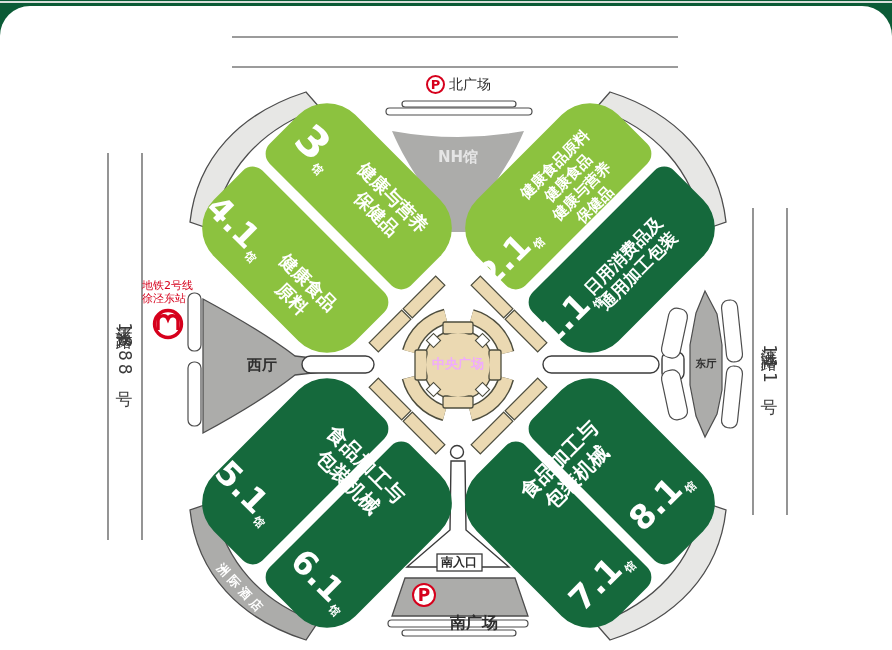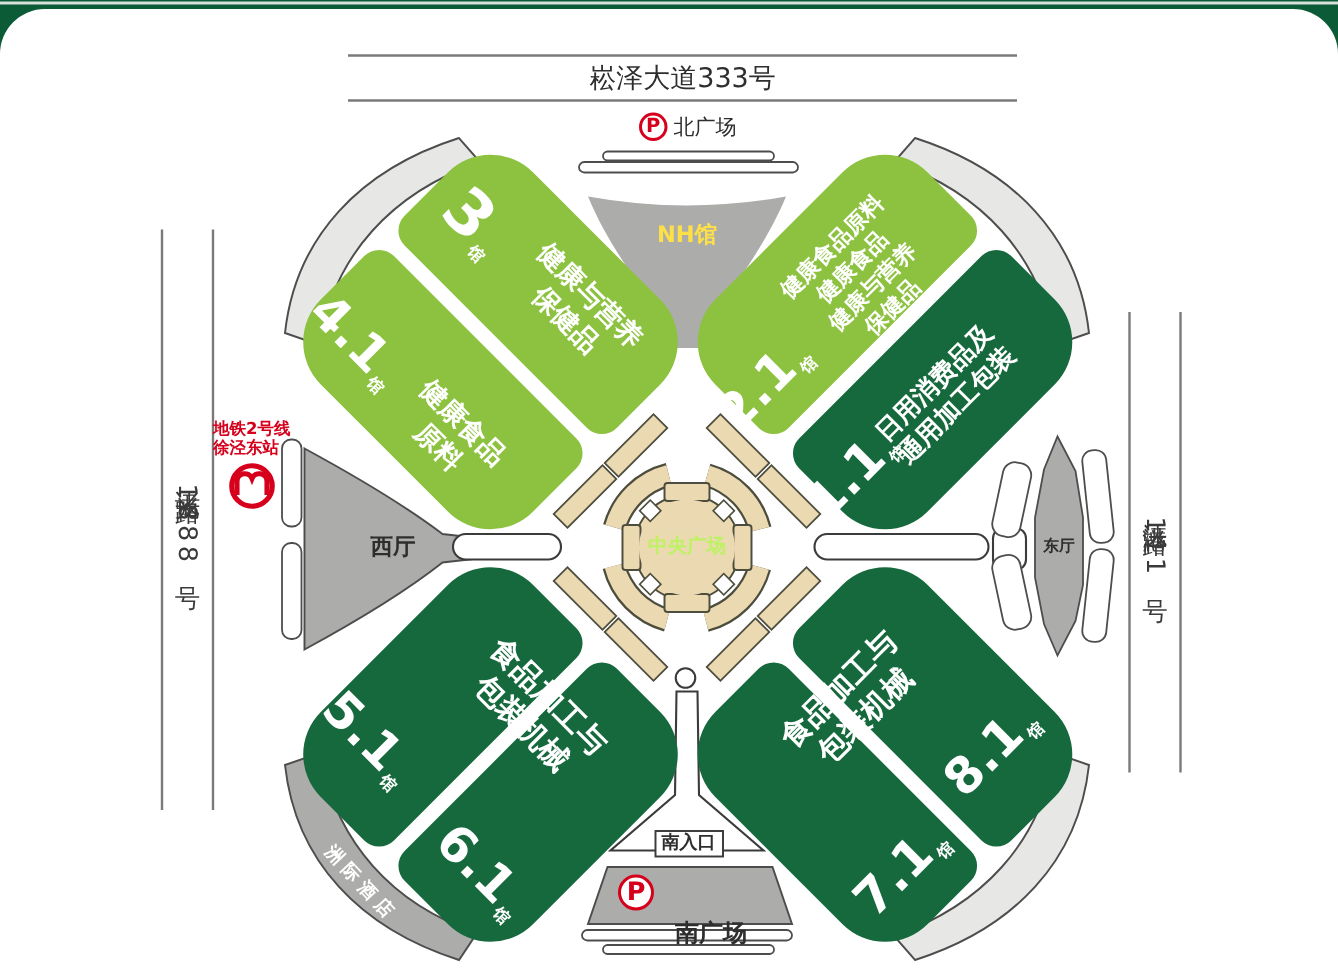--- a/index.html
+++ b/index.html
@@ -21,29 +21,29 @@
   .guan{font-size:11px;display:inline-block;transform:translateY(5px);margin-left:2px;font-weight:bold;}
   .hall-lines{position:absolute;color:#fff;font-weight:bold;text-align:center;white-space:nowrap;transform:translate(-50%,-50%);}
   .hall-lines.r90{transform:translate(-50%,-50%) rotate(-90deg);}
   .t18{font-size:18px;line-height:23px;}
   .t15{font-size:15px;line-height:19px;}
   .t17{font-size:17px;line-height:21px;}
   .t20{font-size:20px;line-height:25px;}
 
   
   .maplabel{position:absolute;transform:translate(-50%,-50%);white-space:nowrap;color:#2e2e2e;}
-  .white{color:#fde047;}
+  .white{color:#e5e5e5;}
   .vroad{position:absolute;writing-mode:vertical-rl;transform:translate(-50%,-50%);font-size:17px;color:#3a3a3a;letter-spacing:3px;}
   .hotel-label{position:absolute;left:225px;top:560px;transform:rotate(47deg);transform-origin:left top;color:#fff;font-size:12px;font-weight:bold;letter-spacing:4px;white-space:nowrap;}
 
   .p-badge{position:absolute;box-sizing:border-box;border:2.5px solid #D6001C;border-radius:50%;background:#fff;color:#D6001C;font-weight:bold;display:flex;align-items:center;justify-content:center;line-height:1;}
   #p-north{left:426px;top:75px;width:19px;height:19px;font-size:13px;}
   #p-south{left:412px;top:583px;width:24px;height:24px;font-size:17px;}
 
-  #metro-text{position:absolute;left:142px;top:279px;color:#D6001C;font-size:11px;font-weight:bold;line-height:13px;}
+  #metro-text{position:absolute;left:142px;top:279px;color:#D6001C;font-size:11px;font-weight:normal;line-height:13px;}
   #metro-logo{position:absolute;left:150px;top:306px;}
 </style>
 </head>
 <body>
 
 <div id="canvas">
   <div id="topline"></div>
   <div id="card"></div>
 
   <svg class="layer" width="892" height="650" viewBox="0 0 892 650">
@@ -178,29 +178,28 @@
     <div class="hall dg" style="left:0;top:0;width:200px;height:95px;border-radius:40px 40px 14px 14px;"></div>
     <div class="hall dg" style="left:0;top:105px;width:200px;height:95px;border-radius:14px 14px 40px 40px;"></div>
     <div class="hall-num n34 r90" style="left:147px;top:48px;"><span>8.1</span><span class="guan">馆</span></div>
     <div class="hall-num n34 r90" style="left:161px;top:147px;"><span>7.1</span><span class="guan">馆</span></div>
     <div class="hall-lines t20 r90" style="left:60px;top:91px;">
       <div>食品加工与</div>
         <div>包装机械</div>
     </div>
   </div>
 
-  <div class="maplabel" style="left:455px;top:52px;font-size:18px;">崧泽大道333号</div>
   <div class="vroad" style="left:125px;top:347px;">诸光路1888号</div>
   <div class="vroad" style="left:770px;top:362px;">涞港路111号</div>
 
   <div class="maplabel" style="left:470px;top:85px;font-size:14px;font-weight:normal;">北广场</div>
   <div class="maplabel white" style="left:458px;top:157px;font-size:15px;font-weight:bold;">NH馆</div>
   <div class="maplabel" style="left:262px;top:365px;font-size:15px;font-weight:bold;">西厅</div>
   <div class="maplabel" style="left:706px;top:364px;font-size:10.5px;font-weight:bold;">东厅</div>
-  <div class="maplabel" style="left:458px;top:364px;font-size:13px;font-weight:bold;color:#bef264;">中央广场</div>
+  <div class="maplabel" style="left:458px;top:364px;font-size:13px;font-weight:bold;color:#f0abfc;">中央广场</div>
   <div class="maplabel" style="left:459px;top:562px;font-size:12px;font-weight:bold;">南入口</div>
   <div class="maplabel" style="left:474px;top:623px;font-size:16px;font-weight:bold;">南广场</div>
   <div class="hotel-label">洲际酒店</div>
 
   <div class="p-badge" id="p-north">
       <span>P</span>
     </div>
   <div class="p-badge" id="p-south">
       <span>P</span>
     </div>

